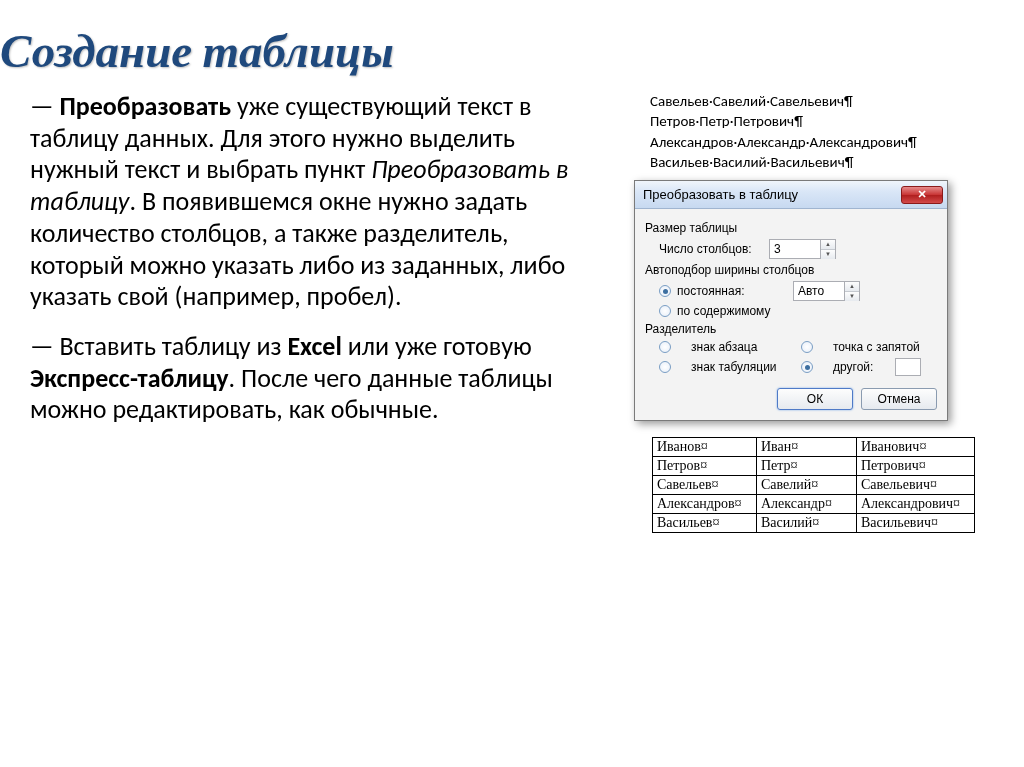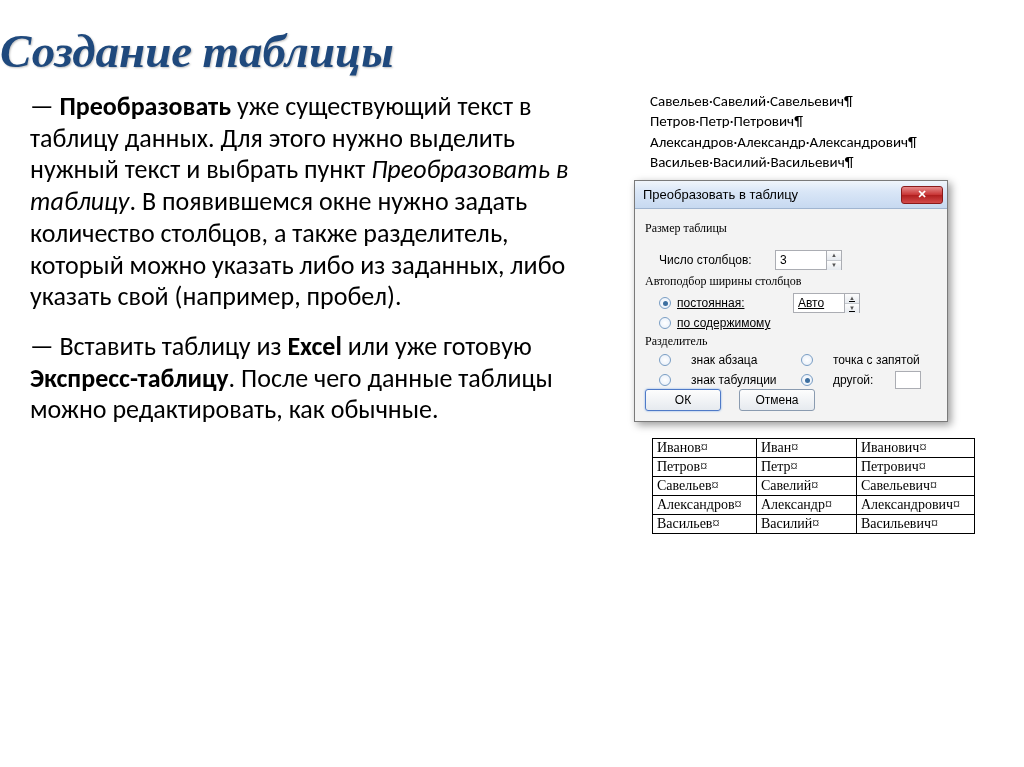--- a/index.html
+++ b/index.html
@@ -75,27 +75,25 @@
     line-height: 1;
   }
   .dlg-body {
     padding: 8px 10px 10px 10px;
     background: #f3f3f3;
   }
   .group-label {
     font-size: 12px;
     margin: 4px 0 4px 0;
     color: #000;
-    font-family: Liberation Serif, serif;
   }
   .row {
     display: flex;
     align-items: center;
-    margin: 14px 0 3px 14px;
-    gap: 6px;
+    margin: 4px 0 3px 14px;
   }
   .row label { width: 110px; font-size: 12px; color: #000; }
   .spinner {
     display: flex;
     border: 1px solid #abadb3;
     background: #fff;
     height: 20px;
   }
   .spinner-input {
     width: 50px;
@@ -119,21 +117,20 @@
     line-height: 9px;
     color: #555;
   }
   .spinner-btns div:first-child { border-bottom: 1px solid #c5c9cf; }
   .radio-row {
     display: flex;
     align-items: center;
     margin: 3px 0 3px 14px;
     gap: 6px;
     font-size: 12px;
-    text-decoration: underline;
   }
   .radio {
     width: 12px; height: 12px;
     border: 1px solid #7a9ec4;
     border-radius: 50%;
     background: radial-gradient(#fff, #e5edf8);
     display: inline-flex;
     align-items: center; justify-content: center;
     flex-shrink: 0;
   }
@@ -153,22 +150,23 @@
   }
   .sep-cell { display: flex; align-items: center; gap: 20px; }
   .other-input {
     width: 26px; height: 18px;
     border: 1px solid #abadb3;
     background: #fff;
     margin-left: 2px;
   }
   .dlg-buttons {
     display: flex;
-    gap: 18px;
-    margin-top: 0;
+    justify-content: flex-end;
+    gap: 8px;
+    margin-top: 12px;
   }
   .dlg-btn {
     width: 76px;
     height: 22px;
     background: linear-gradient(#fdfdfd, #e6eaef);
     border: 1px solid #8a9bb0;
     border-radius: 3px;
     font-size: 12px;
     display: flex; align-items: center; justify-content: center;
   }

